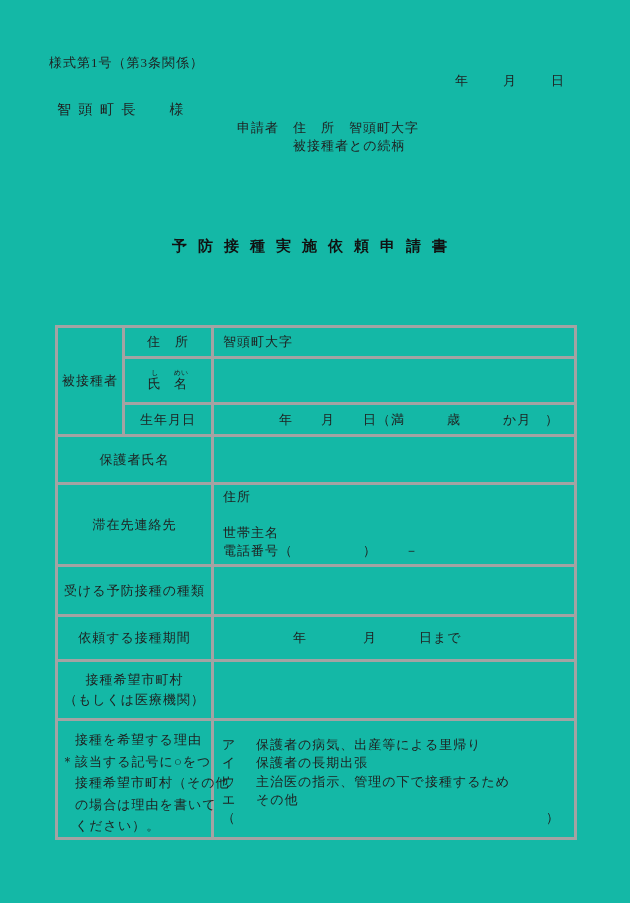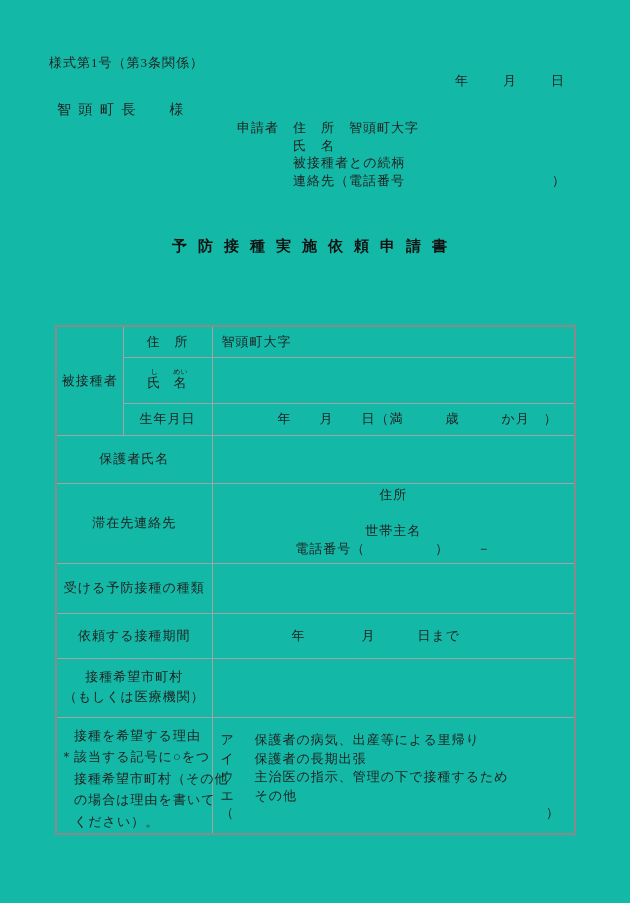--- a/index.html
+++ b/index.html
@@ -38,40 +38,39 @@
     position: absolute;
     left: 55px; top: 325px;
     width: 519px;
     border-collapse: collapse;
     table-layout: fixed;
     border: 2px solid #8a8a8a;
     font-size: 13px;
     color: #1f1f1f;
   }
   table.form-table td {
-    border: 1px solid #a3a3a3;
+    border: 3px solid #a3a3a3;
     vertical-align: middle;
     letter-spacing: 1px;
-    font-family: Liberation Mono, monospace;
   }
   col.c1 { width: 67px; }
   col.c2 { width: 89px; }
   col.c3 { width: 363px; }
 
   td.center { text-align: center; }
   td.value  { padding-left: 9px; }
   .pre { white-space: pre; }
 
   ruby rt { font-size: 7px; letter-spacing: 0; }
   .ruby-gap { display: inline-block; width: 12px; }
 
   td.stay-content { padding: 3px 9px 4px 9px; vertical-align: top; }
   .stay-inner { display: flex; flex-direction: column; height: 72px; }
   .stay-inner .spacer { flex: 1 1 auto; }
-  .stay-inner .line { line-height: 18px; text-align: center; }
+  .stay-inner .line { line-height: 18px; }
 
   td.muni-label { text-align: center; line-height: 20px; margin-top: 21px; }
 
   td.reason-label {
     vertical-align: top;
     padding: 8px 2px 0 3px;
     line-height: 21.5px;
     letter-spacing: 0.5px;
     margin-top: 23px;
   }
@@ -87,26 +86,21 @@
 <body>
 
 <div class="page">
 
   <div class="abs form-number">様式第1号（第3条関係）</div>
   <div class="abs date-line">年　月　日</div>
   <div class="abs addressee">智 頭 町 長　　様</div>
 
   <div class="abs applicant">
     <div class="line">申請者　住　所　智頭町大字</div>
-    <div class="line">　　　　氏　名</div>
     <div class="line">　　　　被接種者との続柄</div>
-    <div class="line line-flex">
-      <span>　　　　連絡先（電話番号</span>
-      <span>）</span>
-    </div>
   </div>
 
   <div class="abs doc-title">予防接種実施依頼申請書</div>
 
 
   <table class="form-table">
     <colgroup>
         <col class="c1">
         <col class="c2">
         <col class="c3">

